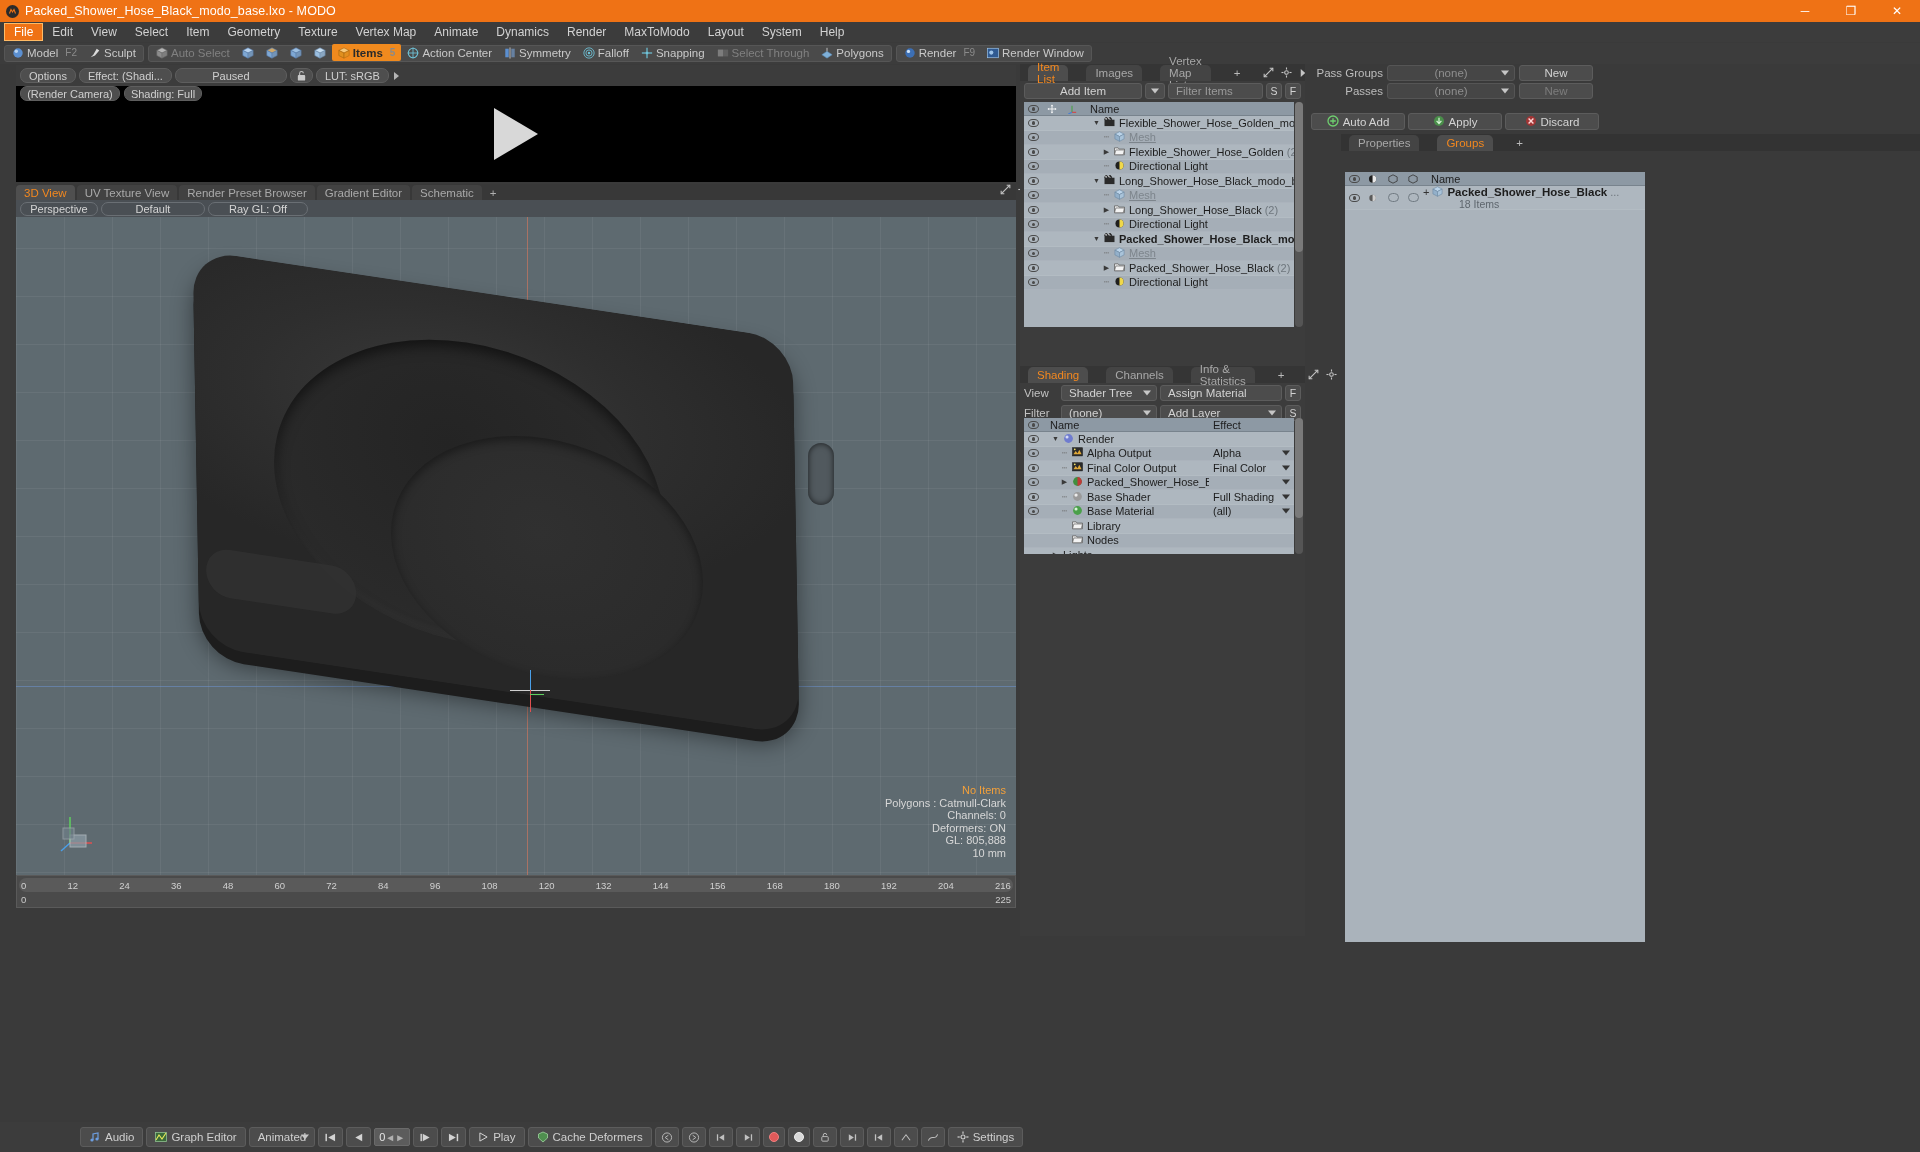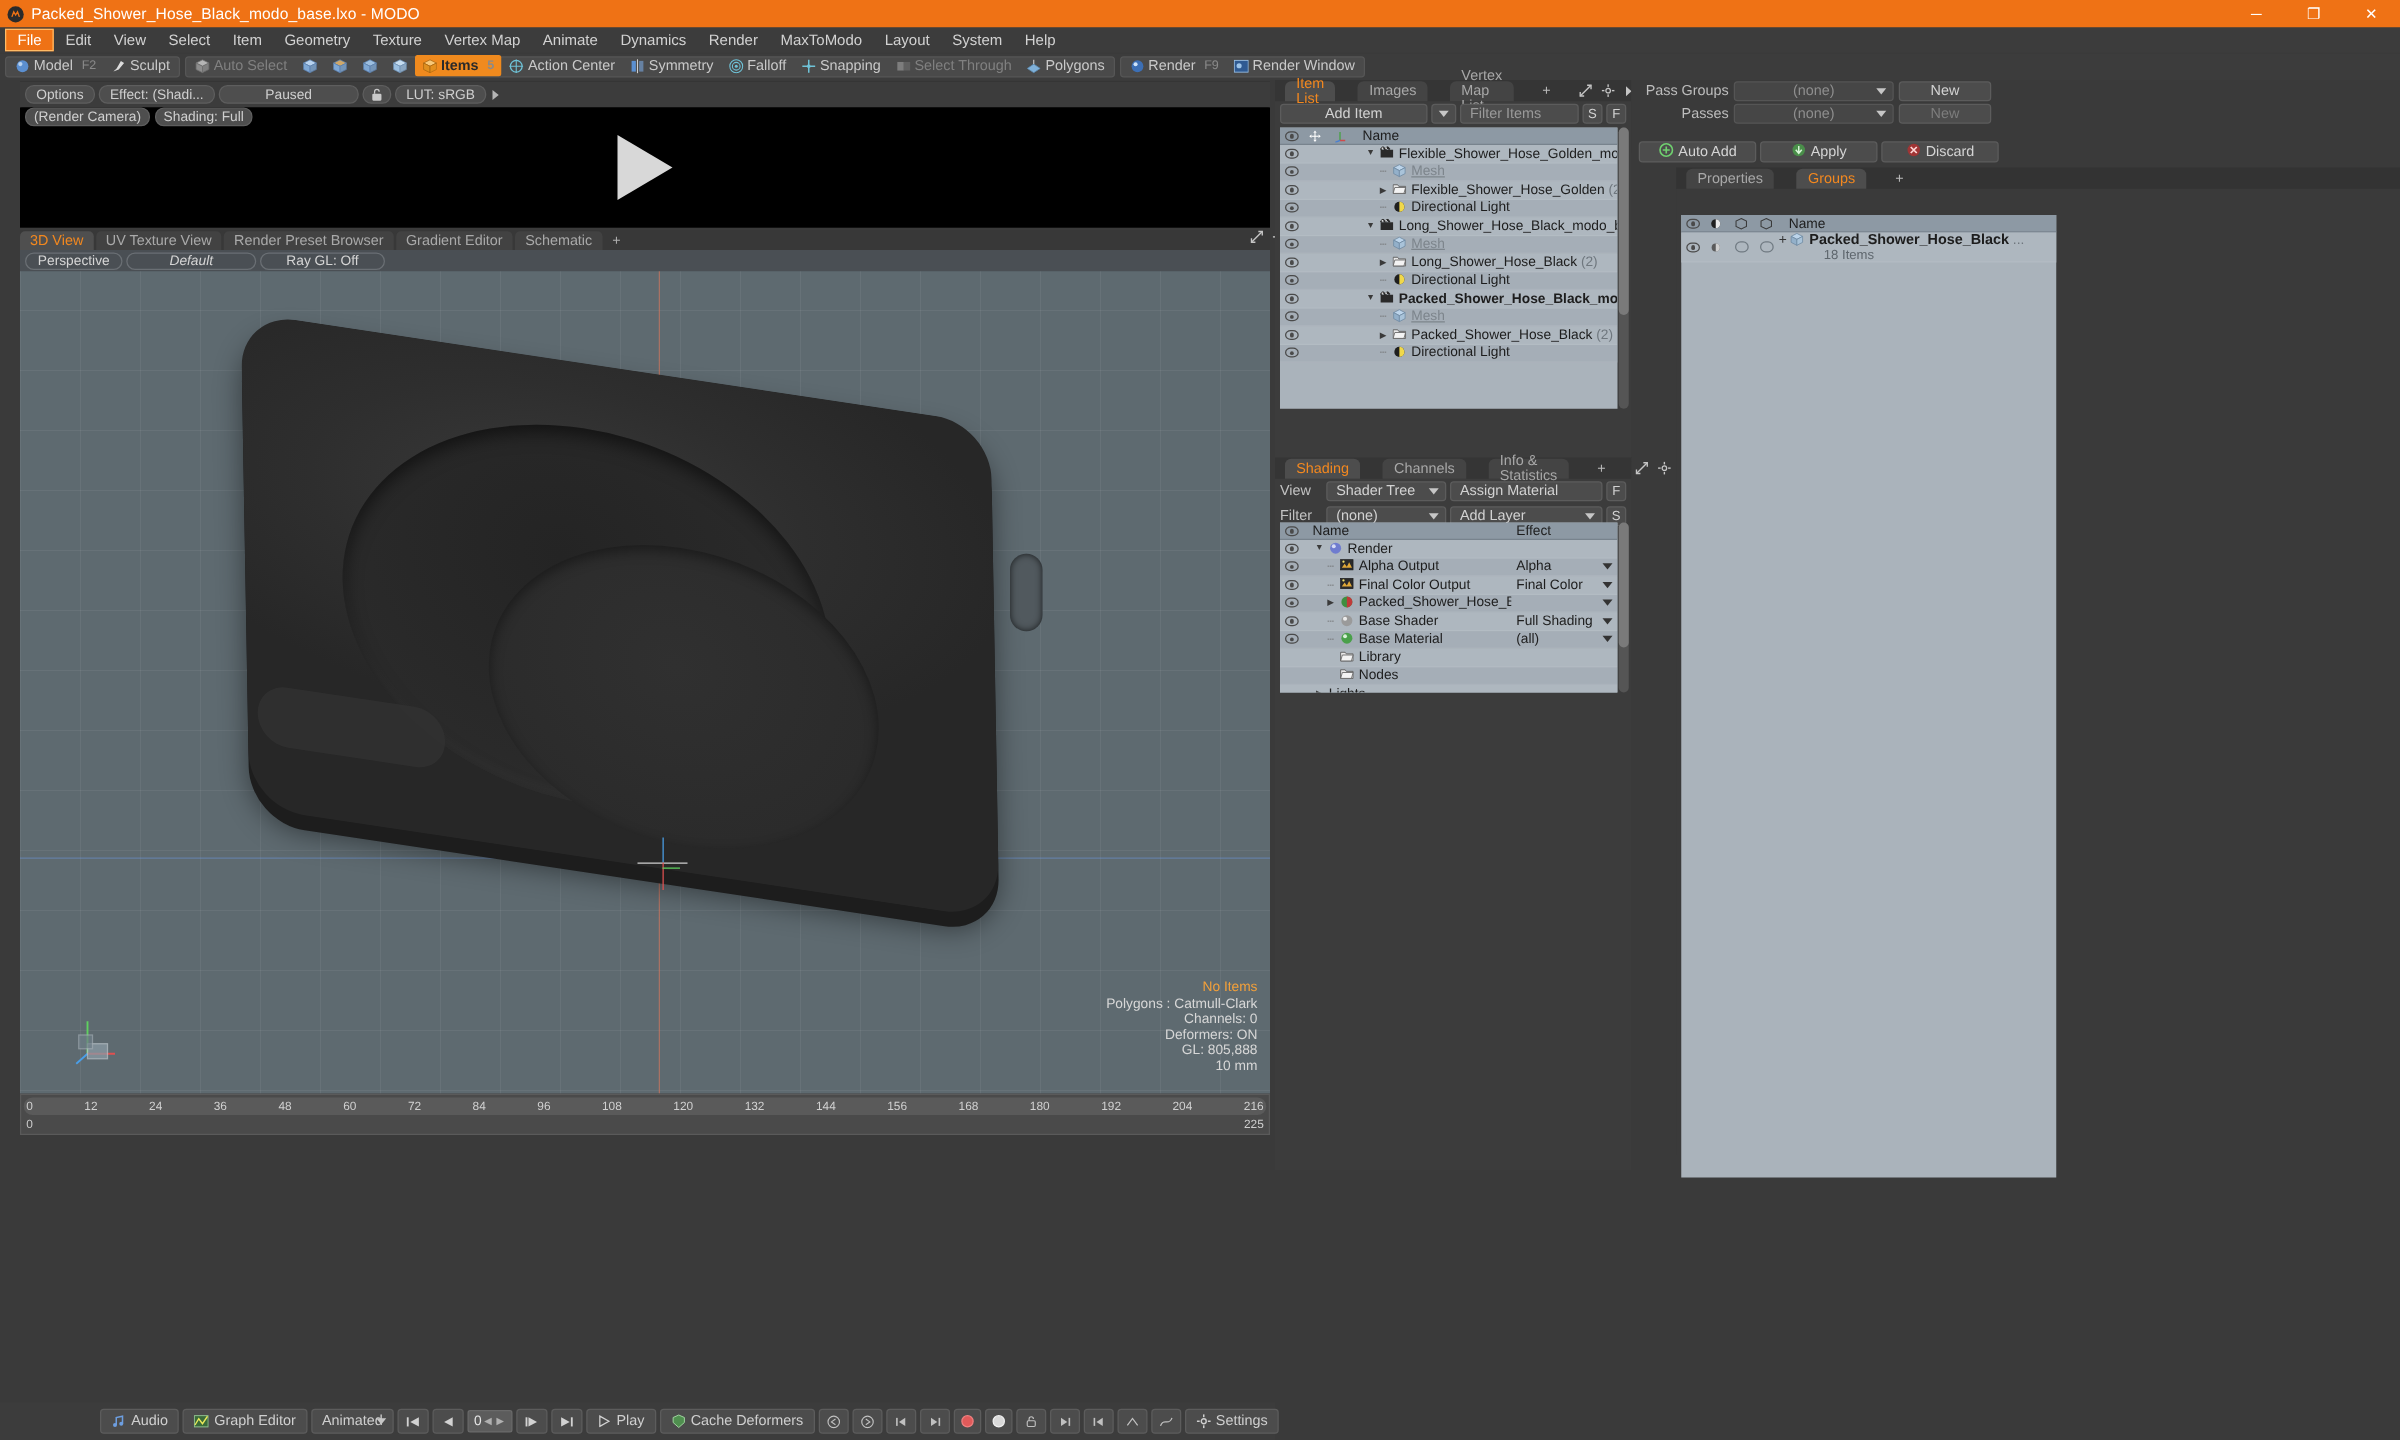--- a/index.html
+++ b/index.html
@@ -552,21 +552,21 @@
       <div>Polygons : Catmull-Clark</div>
       <div>Channels: 0</div>
       <div>Deformers: ON</div>
       <div>GL: 805,888</div>
       <div>10 mm</div>
     </div>
   </div>
 
   <div class="vp-tools" id="vptools">
       <div class="pill" style="width: 78px; justify-content: center;">Perspective</div>
-      <div class="pill" style="width: 104px; justify-content: center; font-style: italic;">Default</div>
+      <div class="pill" style="width: 104px; justify-content: center;">Default</div>
       <div class="pill" style="width: 100px; justify-content: center;">Ray GL: Off</div>
     </div>
   <div class="vp-icons">
     <span><svg width="13" height="13" viewBox="0 0 14 14">
           <path d="M7 1 L9 3.4 H5 Z M7 13 L5 10.6 H9 Z M1 7 L3.4 5 V9 Z M13 7 L10.6 9 V5 Z" fill="#e0e0e0"></path>
           <rect x="6.4" y="3.4" width="1.2" height="7.2" fill="#e0e0e0"></rect>
           <rect x="3.4" y="6.4" width="7.2" height="1.2" fill="#e0e0e0"></rect>
         </svg></span>
     <span><svg width="13" height="13" viewBox="0 0 14 14">
           <path d="M11.5 7 A4.5 4.5 0 1 1 7 2.5" stroke="#e0e0e0" stroke-width="1.4" fill="none"></path>

